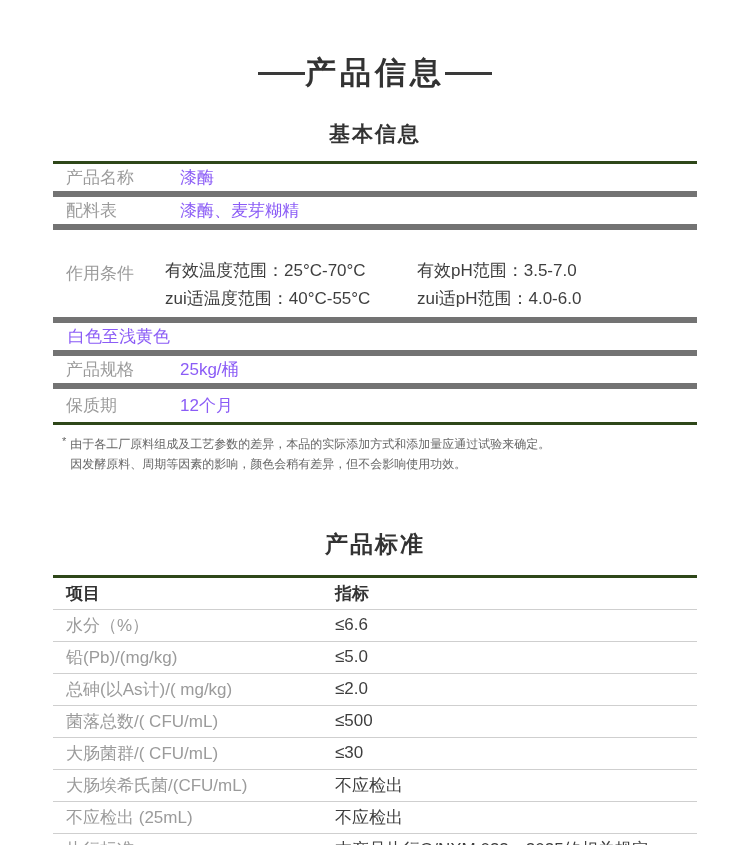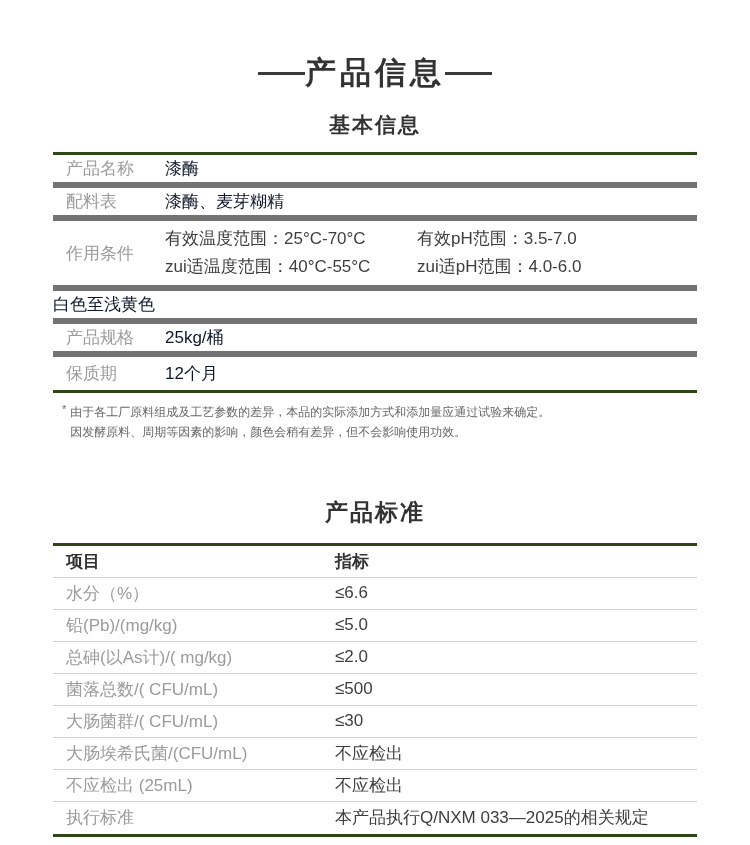--- a/index.html
+++ b/index.html
@@ -31,21 +31,21 @@
   }
   .main-title {
     font-size: 31px;
     font-weight: 700;
     color: #333333;
     letter-spacing: 4px;
   }
 
   
   .section-subtitle {
-    margin-top: 17px;
+    margin-top: 26px;
     text-align: center;
     font-size: 21px;
     font-weight: 700;
     color: #333333;
     letter-spacing: 2px;
   }
 
   
   .info-table {
     margin-top: 13px;
@@ -59,29 +59,30 @@
     border-bottom: 6px solid #737373;
     font-size: 17px;
   }
   .info-row:last-child { border-bottom: none; }
   .info-label {
     width: 112px;
     padding-left: 13px;
     flex-shrink: 0;
     color: #9b9b9b;
   }
-  .info-value { color: #0f172a; }
+  .info-value { color: #8b5cf6; margin-left: 15px; }
 
   .conditions-row { min-height: 58px; padding: 4px 0; }
   .conditions-grid {
     display: grid;
     grid-template-columns: 252px 1fr;
     column-gap: 0;
     line-height: 28px;
     color: #3e3e3e;
+    margin-top: 23px;
   }
 
   
   .footnote {
     margin-top: 9px;
     padding-left: 9px;
     display: flex;
     font-size: 12px;
     color: #666666;
     line-height: 1.7;

